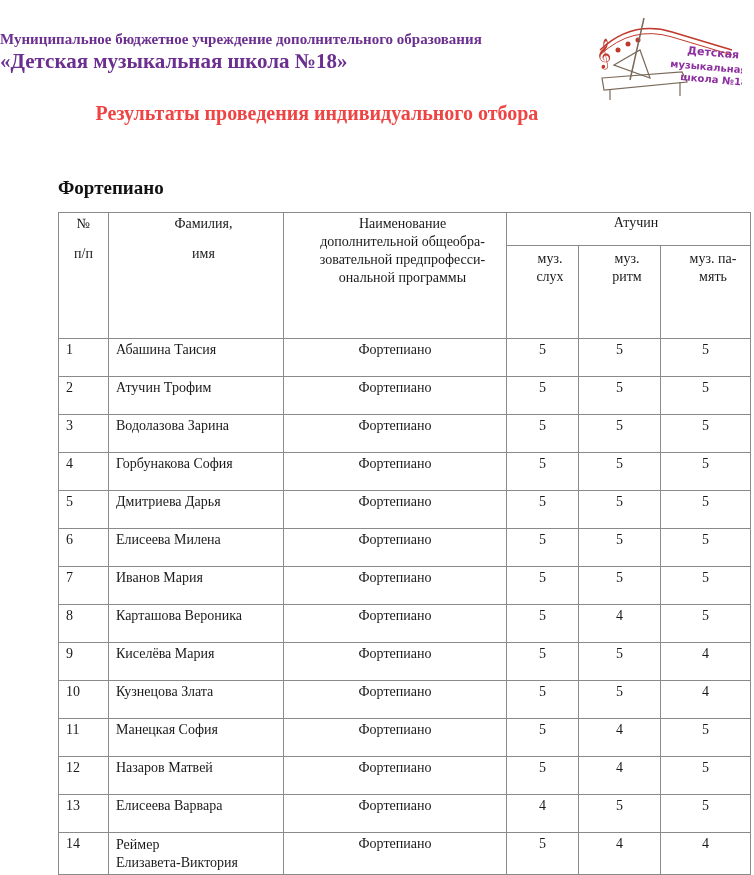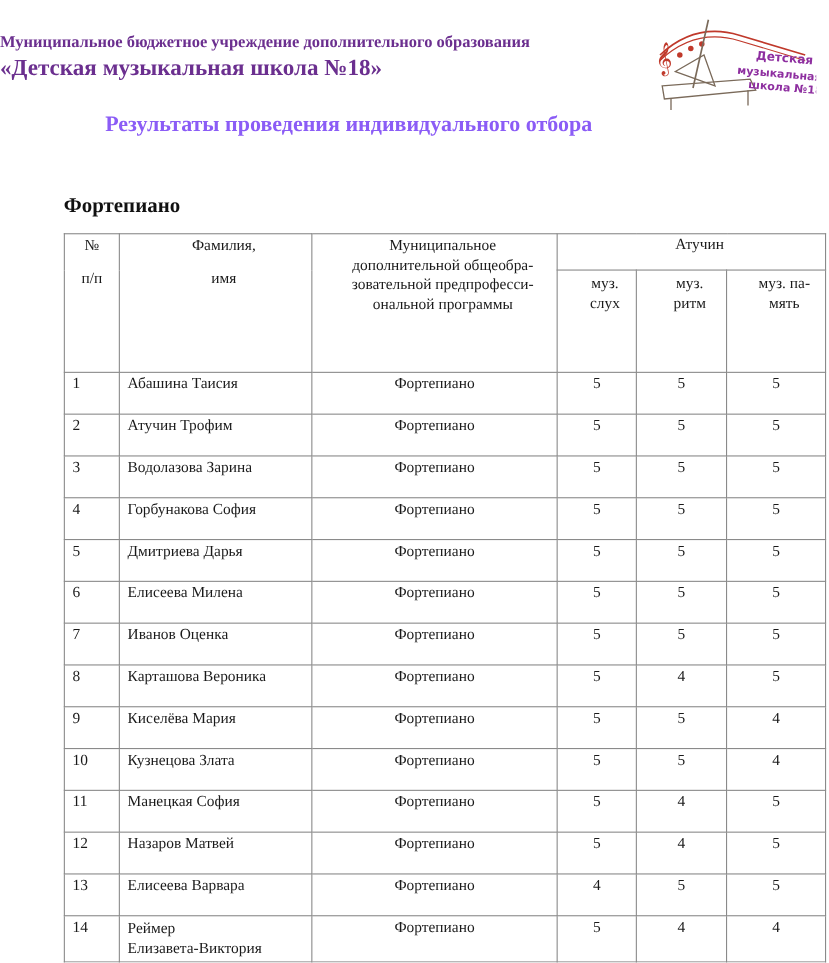--- a/index.html
+++ b/index.html
@@ -1,21 +1,21 @@
 <!DOCTYPE html>
 <html><head>
 <meta charset="utf-8">
 <style>
   html, body { margin: 0; padding: 0; background: #ffffff; }
   body { width: 754px; height: 875px; position: relative; overflow: hidden; font-family: "Liberation Serif", "DejaVu Serif", serif; color: #1a1a1a; }
   .org-line { position: absolute; left: 0; width: 640px; text-align: left; color: #6b2f8f; font-weight: bold; }
   .org1 { top: 31px; font-size: 15px; }
   .org2 { top: 49px; font-size: 21px; }
   .logo { position: absolute; left: 592px; top: 10px; width: 150px; height: 92px; }
-  .title { position: absolute; top: 102px; left: 0; width: 634px; text-align: center; font-size: 20px; font-weight: bold; color: #8b5cf6; }
+  .title { position: absolute; top: 102px; left: 0; width: 634px; text-align: center; font-size: 20px; font-weight: bold; color: #ef4444; }
   .section { position: absolute; top: 177px; left: 58px; font-size: 19px; font-weight: bold; color: #111; }
   table { position: absolute; top: 212px; left: 58px; border-collapse: collapse; font-size: 14px; }
   td, th { border: 1px solid #8a8a8a; padding: 0; vertical-align: top; font-weight: normal; }
   .hdr td { text-align: center; padding-left: 15px; }
   .c-num { width: 42px; text-align: left !important; padding-left: 7px; }
   .c-name { width: 159px; }
   .c-prog { width: 207px; text-align: center; }
   .c-sc { width: 56px; text-align: center; }
   .c-sc2 { width: 66px; text-align: center; }
   .c-sc3 { width: 74px; text-align: center; }
@@ -59,21 +59,21 @@
       <tr class="hdr">
     <td class="c-num h-top" rowspan="2" style="text-align:center !important;padding-left:0;">
       <span class="line">№</span>
       <span class="line" style="margin-top:12px">п/п</span>
     </td>
     <td class="c-name h-top" rowspan="2">
       <span class="line">Фамилия,</span>
       <span class="line" style="margin-top:12px">имя</span>
     </td>
     <td class="c-prog h-top" rowspan="2">
-      <span class="line">Муниципальное</span>
+      <span class="line">Наименование</span>
       <span class="line" style="">дополнительной общеобра-</span>
       <span class="line">зовательной предпрофесси-</span>
       <span class="line">ональной программы</span>
     </td>
     <td colspan="3" class="h-top" style="height:30px">Атучин</td>
   </tr>
   <tr class="hdr">
     <td class="c-sc" style="height:88px;padding-top:4px">
       <span class="line">муз.</span>
       <span class="line">слух</span>
@@ -131,21 +131,21 @@
   <tr class="row">
     <td class="c-num">6</td>
     <td class="c-name">Елисеева Милена</td>
     <td class="c-prog">Фортепиано</td>
     <td class="c-sc">5</td>
     <td class="c-sc2">5</td>
     <td class="c-sc3">5</td>
   </tr>
   <tr class="row">
     <td class="c-num">7</td>
-    <td class="c-name">Иванов Оценка</td>
+    <td class="c-name">Иванов Мария</td>
     <td class="c-prog">Фортепиано</td>
     <td class="c-sc">5</td>
     <td class="c-sc2">5</td>
     <td class="c-sc3">5</td>
   </tr>
   <tr class="row">
     <td class="c-num">8</td>
     <td class="c-name">Карташова Вероника</td>
     <td class="c-prog">Фортепиано</td>
     <td class="c-sc">5</td>

